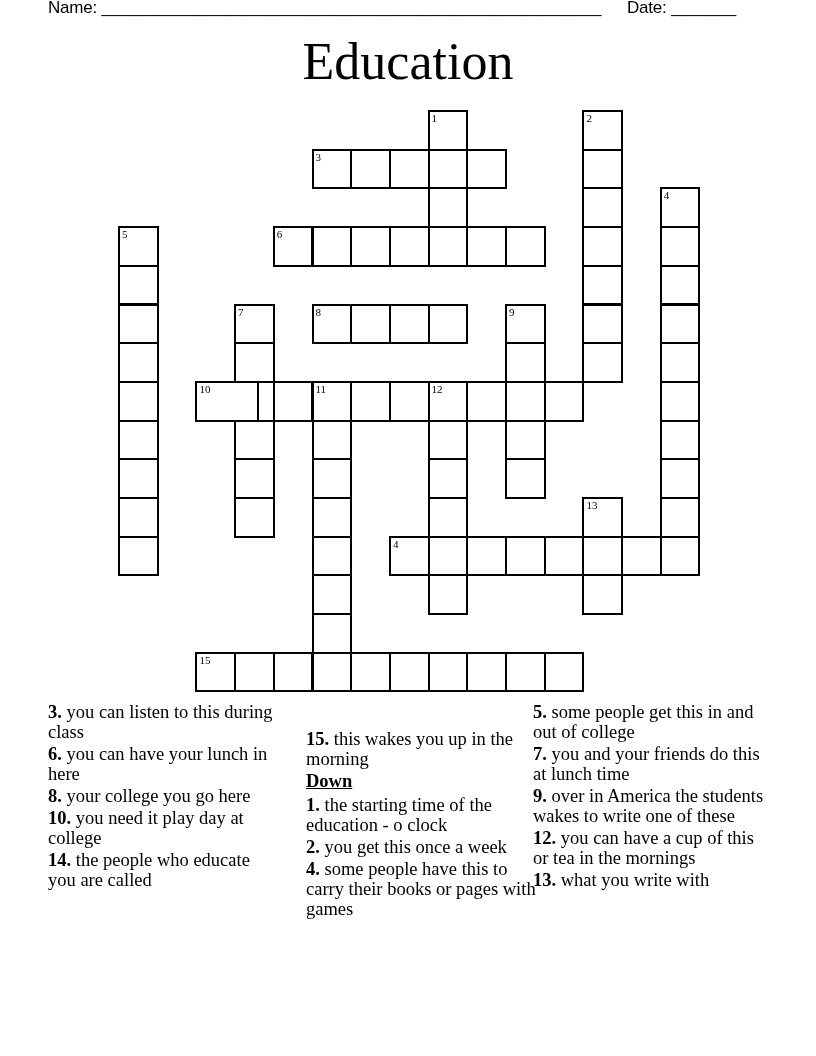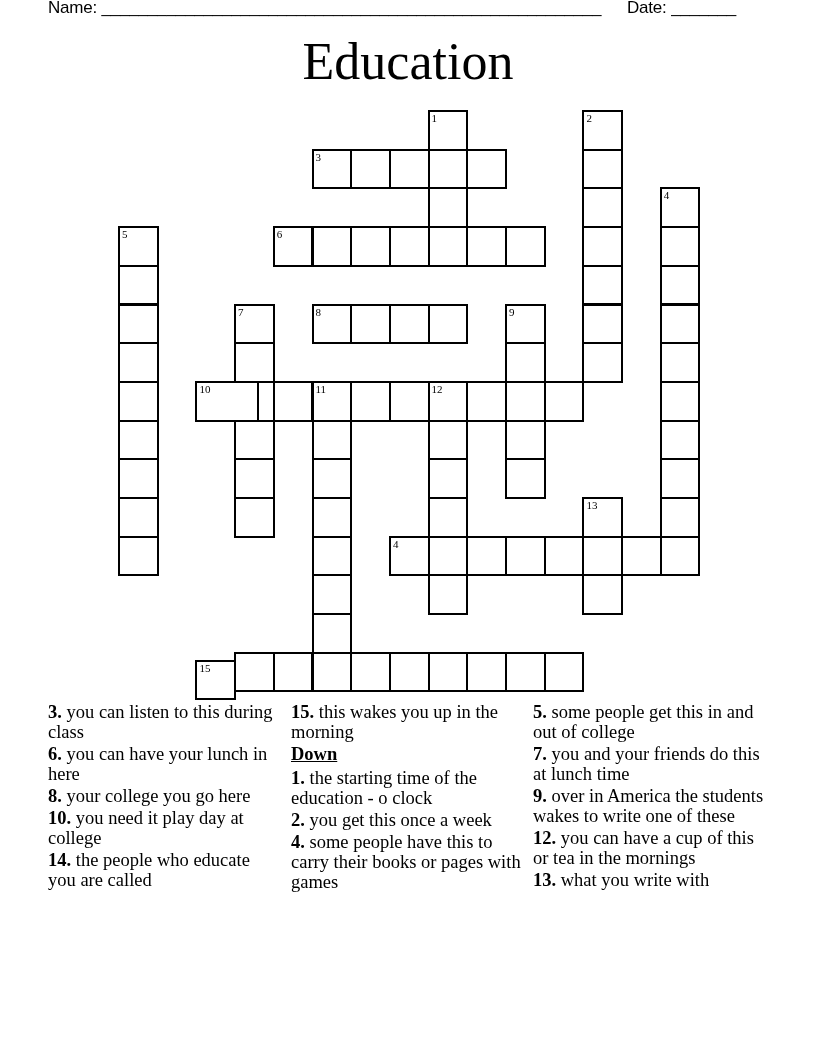--- a/index.html
+++ b/index.html
@@ -6,21 +6,21 @@
   body { width: 816px; height: 1056px; position: relative; overflow: hidden; font-family: "Liberation Serif", serif; color: #000; }
   .hdr { position: absolute; top: -2px; font-family: "Liberation Sans", sans-serif; font-size: 17px; letter-spacing: -0.2px; }
   .hdr-name { left: 48px; }
   .hdr-date { left: 627px; }
   .title { position: absolute; top: 32px; left: 0; width: 816px; text-align: center; font-size: 52px; font-family: "Liberation Serif", serif; }
   #grid { position: absolute; left: 0; top: 0; width: 816px; height: 700px; }
   .cell { position: absolute; width: 38.7px; height: 38.7px; box-sizing: border-box; border: 2px solid #000; background: #fff; }
   .num { position: absolute; left: 2px; top: 0px; font-size: 11px; line-height: 12px; font-family: "Liberation Serif", serif; }
   .col { position: absolute; top: 702px; font-size: 18.5px; line-height: 20px; }
   .col1 { left: 48px; width: 232px; }
-  .col2 { left: 291px; width: 235px; }
+  .col2 { left: 306px; width: 235px; margin-top: 27px; }
   .col3 { left: 533px; width: 240px; }
   .sec { font-weight: bold; text-decoration: underline; margin-top: 2px; margin-bottom: 4px; }
   .clue { margin-bottom: 2px; }
   .clue b { font-weight: bold; }
 </style>
 </head>
 <body>
 
 <div class="hdr hdr-name">Name: ______________________________________________________</div>
 <div class="hdr hdr-date">Date: _______</div>
@@ -132,21 +132,21 @@
     </div>
     <div class="cell" style="left: 582.4px; top: 535.7px; width: 40.7px; height: 40.7px;"></div>
     <div class="cell" style="left: 582.4px; top: 574.4px; width: 40.7px; height: 40.7px;"></div>
     <div class="cell" style="left: 388.9px; top: 535.7px; width: 40.7px; height: 40.7px;">
       <span class="num">4</span>
     </div>
     <div class="cell" style="left: 466.3px; top: 535.7px; width: 40.7px; height: 40.7px;"></div>
     <div class="cell" style="left: 505px; top: 535.7px; width: 40.7px; height: 40.7px;"></div>
     <div class="cell" style="left: 543.7px; top: 535.7px; width: 40.7px; height: 40.7px;"></div>
     <div class="cell" style="left: 621.1px; top: 535.7px; width: 40.7px; height: 40.7px;"></div>
-    <div class="cell" style="left: 195.4px; top: 651.8px; width: 40.7px; height: 40.7px; margin-top: 8px;">
+    <div class="cell" style="left: 195.4px; top: 651.8px; width: 40.7px; height: 40.7px;">
       <span class="num">15</span>
     </div>
     <div class="cell" style="left: 234.1px; top: 651.8px; width: 40.7px; height: 40.7px;"></div>
     <div class="cell" style="left: 272.8px; top: 651.8px; width: 40.7px; height: 40.7px;"></div>
     <div class="cell" style="left: 350.2px; top: 651.8px; width: 40.7px; height: 40.7px;"></div>
     <div class="cell" style="left: 388.9px; top: 651.8px; width: 40.7px; height: 40.7px;"></div>
     <div class="cell" style="left: 427.6px; top: 651.8px; width: 40.7px; height: 40.7px;"></div>
     <div class="cell" style="left: 466.3px; top: 651.8px; width: 40.7px; height: 40.7px;"></div>
     <div class="cell" style="left: 505px; top: 651.8px; width: 40.7px; height: 40.7px;"></div>
     <div class="cell" style="left: 543.7px; top: 651.8px; width: 40.7px; height: 40.7px;"></div>

